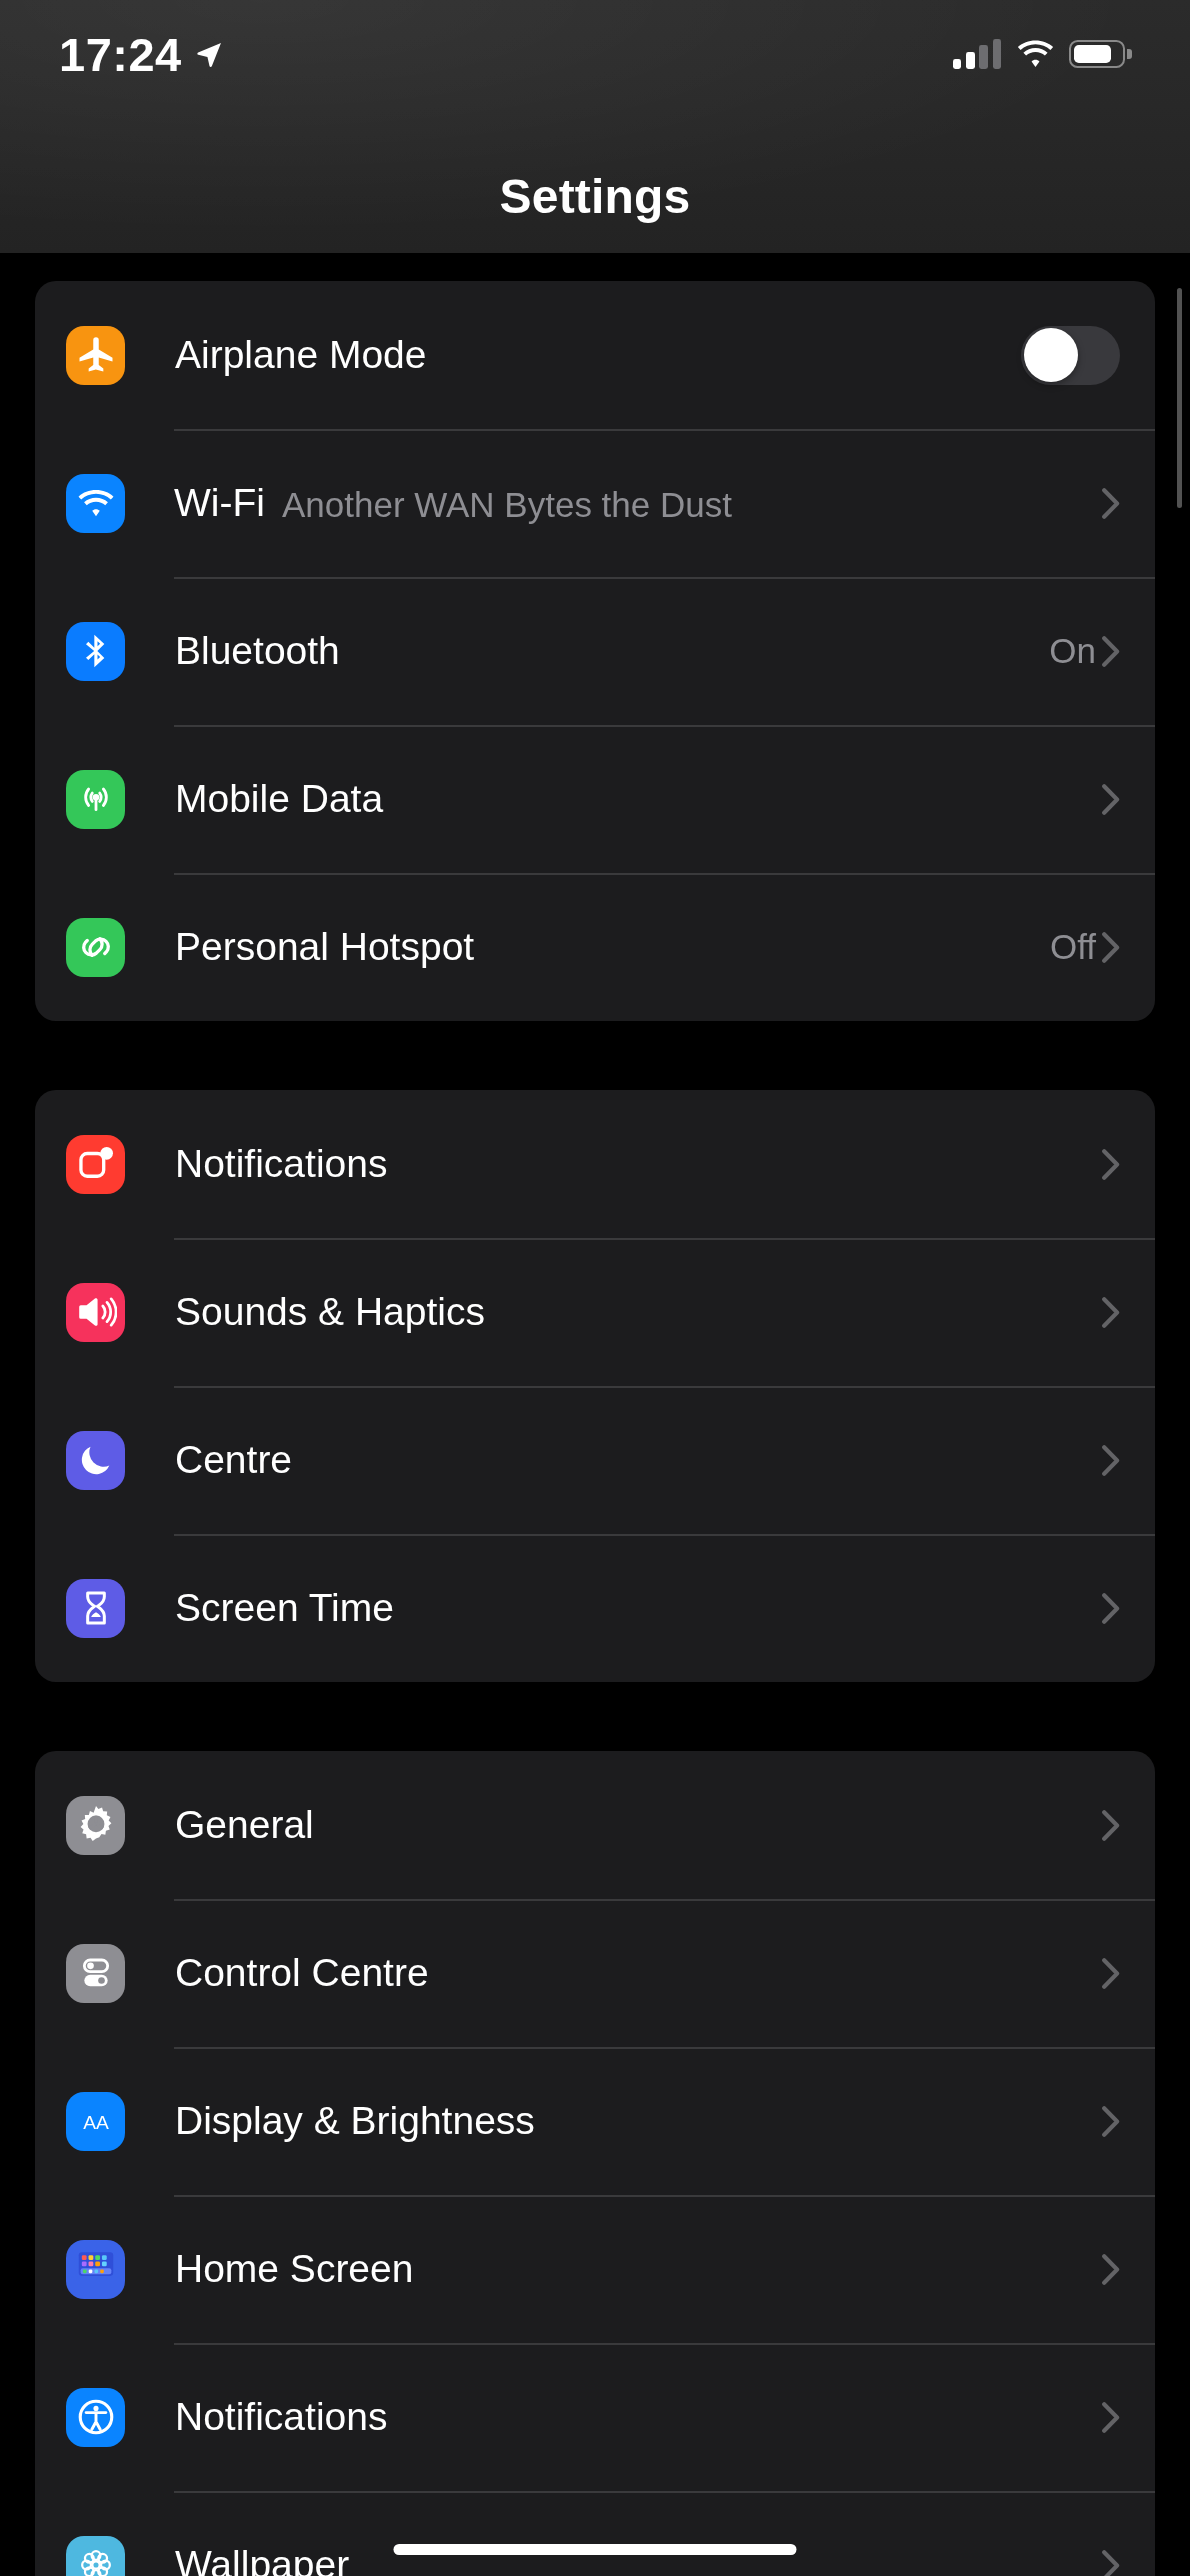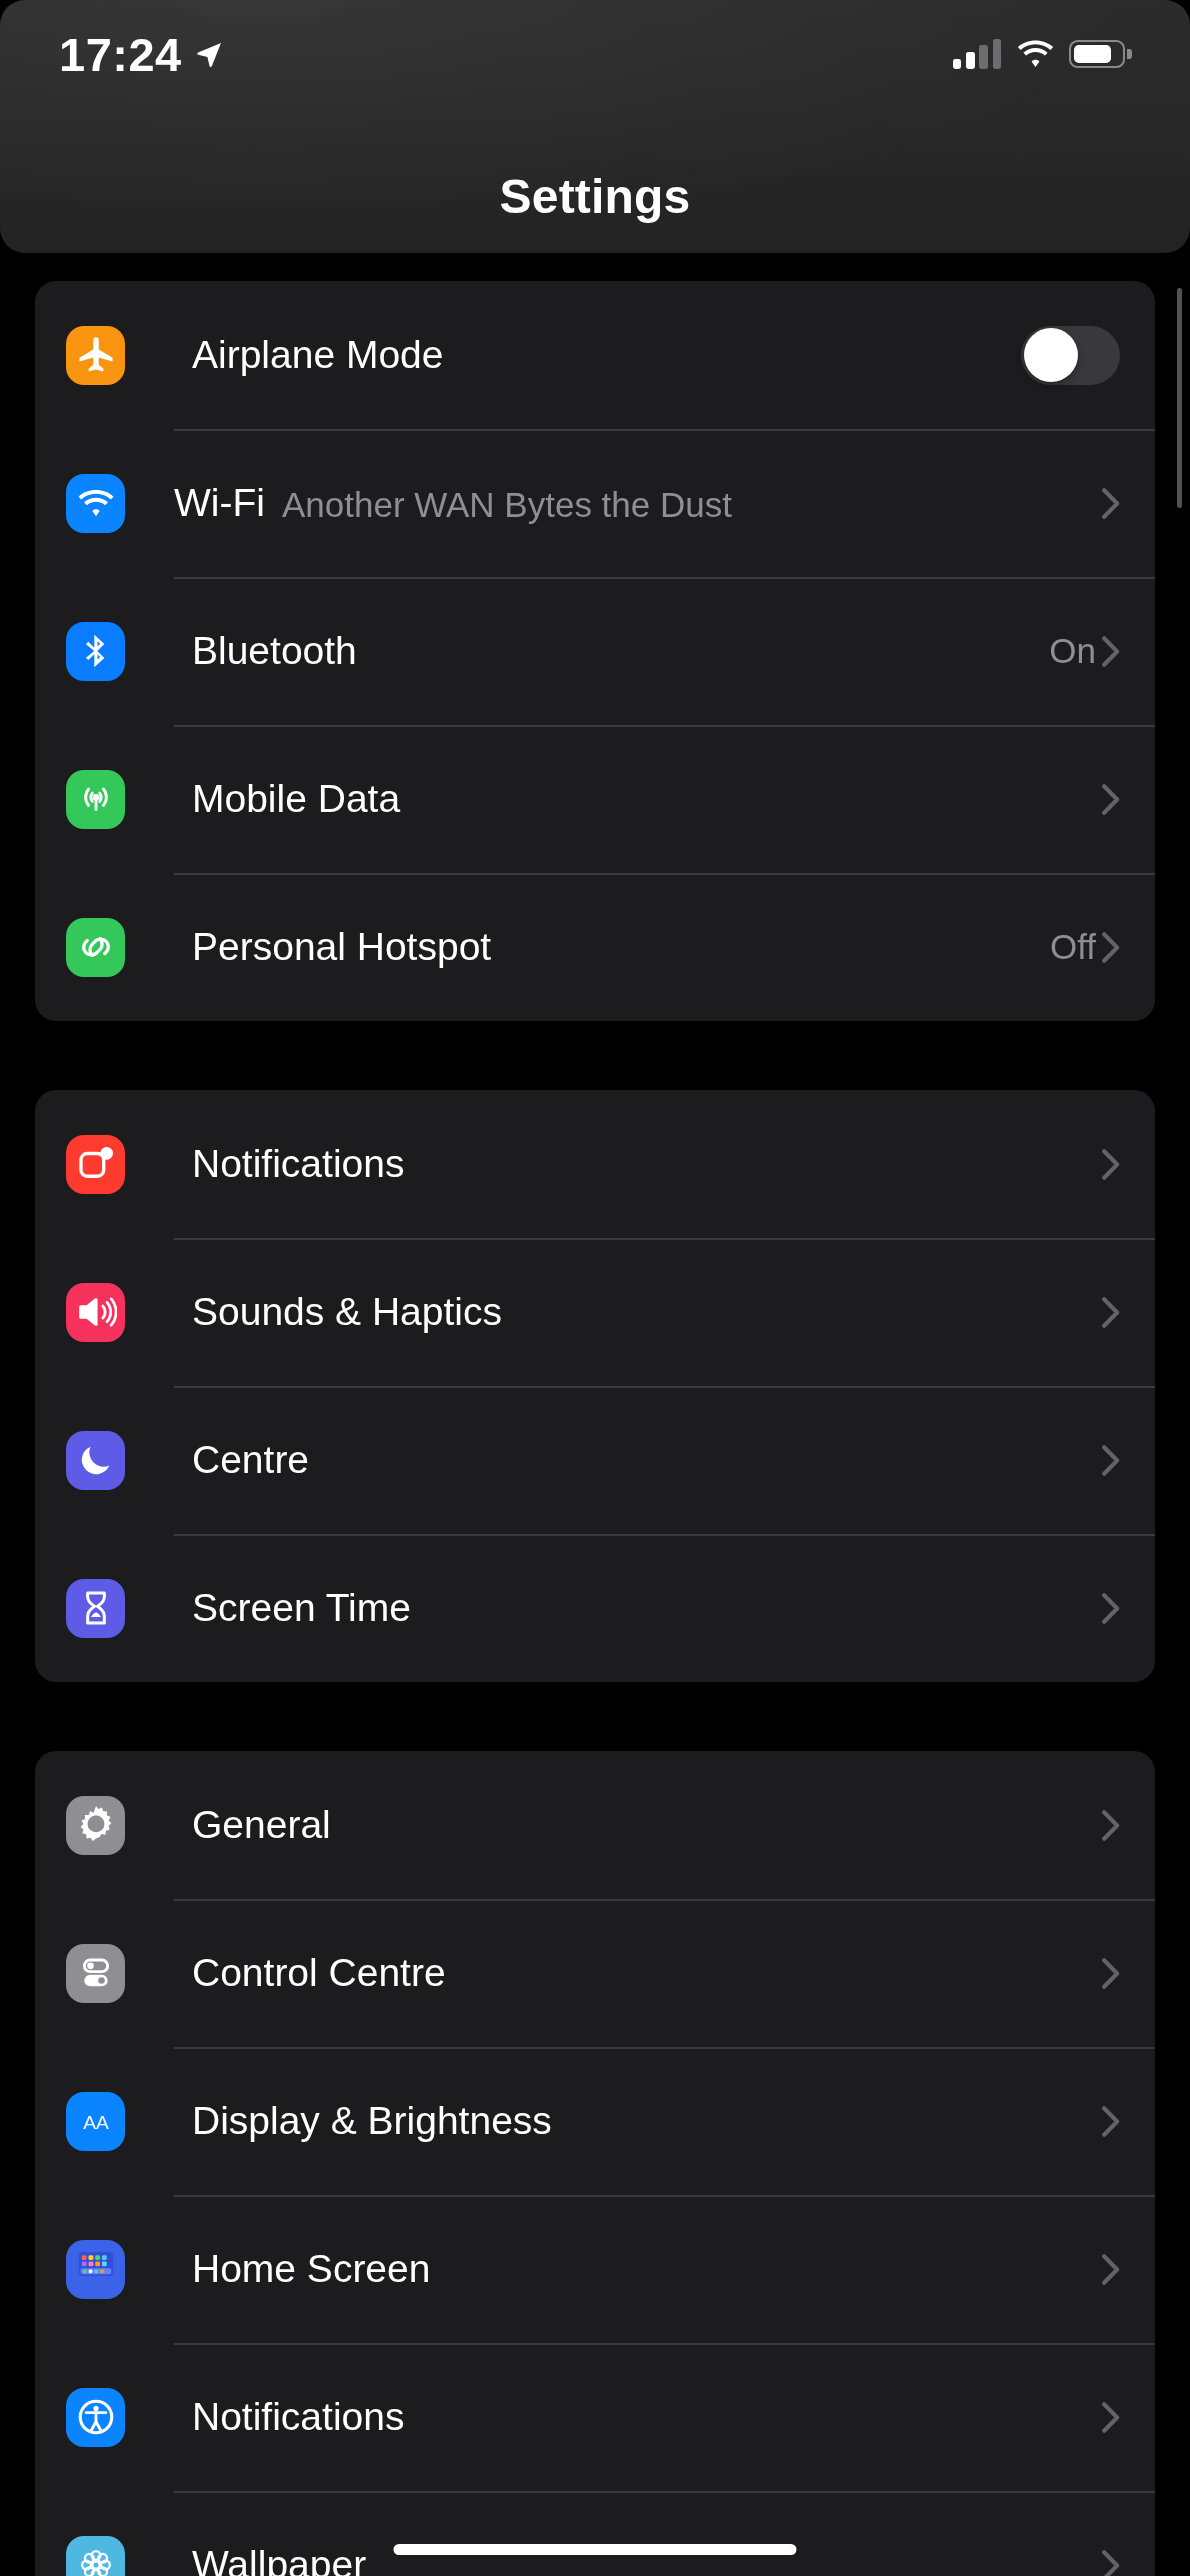--- a/index.html
+++ b/index.html
@@ -47,21 +47,20 @@
     background: rgba(255,255,255,0.45); border-radius: 0 2.9px 2.9px 0;
   }
 
   
   .header {
     position: absolute; top: 0; left: 0; width: 1190px; height: 253px;
     background:
       radial-gradient(120% 150% at 22% 0%, rgba(255,255,255,0.055) 0%, rgba(255,255,255,0.0) 62%),
       linear-gradient(180deg, #2b2b2b 0%, #282828 42%, #232323 100%);
     z-index: 2;
-    border-radius: 25px;
   }
   .header-title {
     position: absolute; left: 0; right: 0; top: 169px;
     text-align: center; color: #fff;
     font-size: 48px; font-weight: 700; letter-spacing: 0.2px;
   }
 
   
   .content {
     position: absolute; top: 253px; left: 0; width: 1190px; height: 2323px;
@@ -88,21 +87,21 @@
 
   .icon {
     width: 59px; height: 59px; border-radius: 18px;
     flex: 0 0 59px;
     display: flex; align-items: center; justify-content: center;
     overflow: hidden;
   }
   .icon svg { display: block; }
 
   .row-label {
-    margin-left: 67px;
+    margin-left: 50px;
     color: #fff;
     font-size: 39px;
     font-weight: 400;
     white-space: nowrap;
   }
   .row-value {
     color: #8e8e93;
     font-size: 35px;
     font-weight: 400;
     white-space: nowrap;

